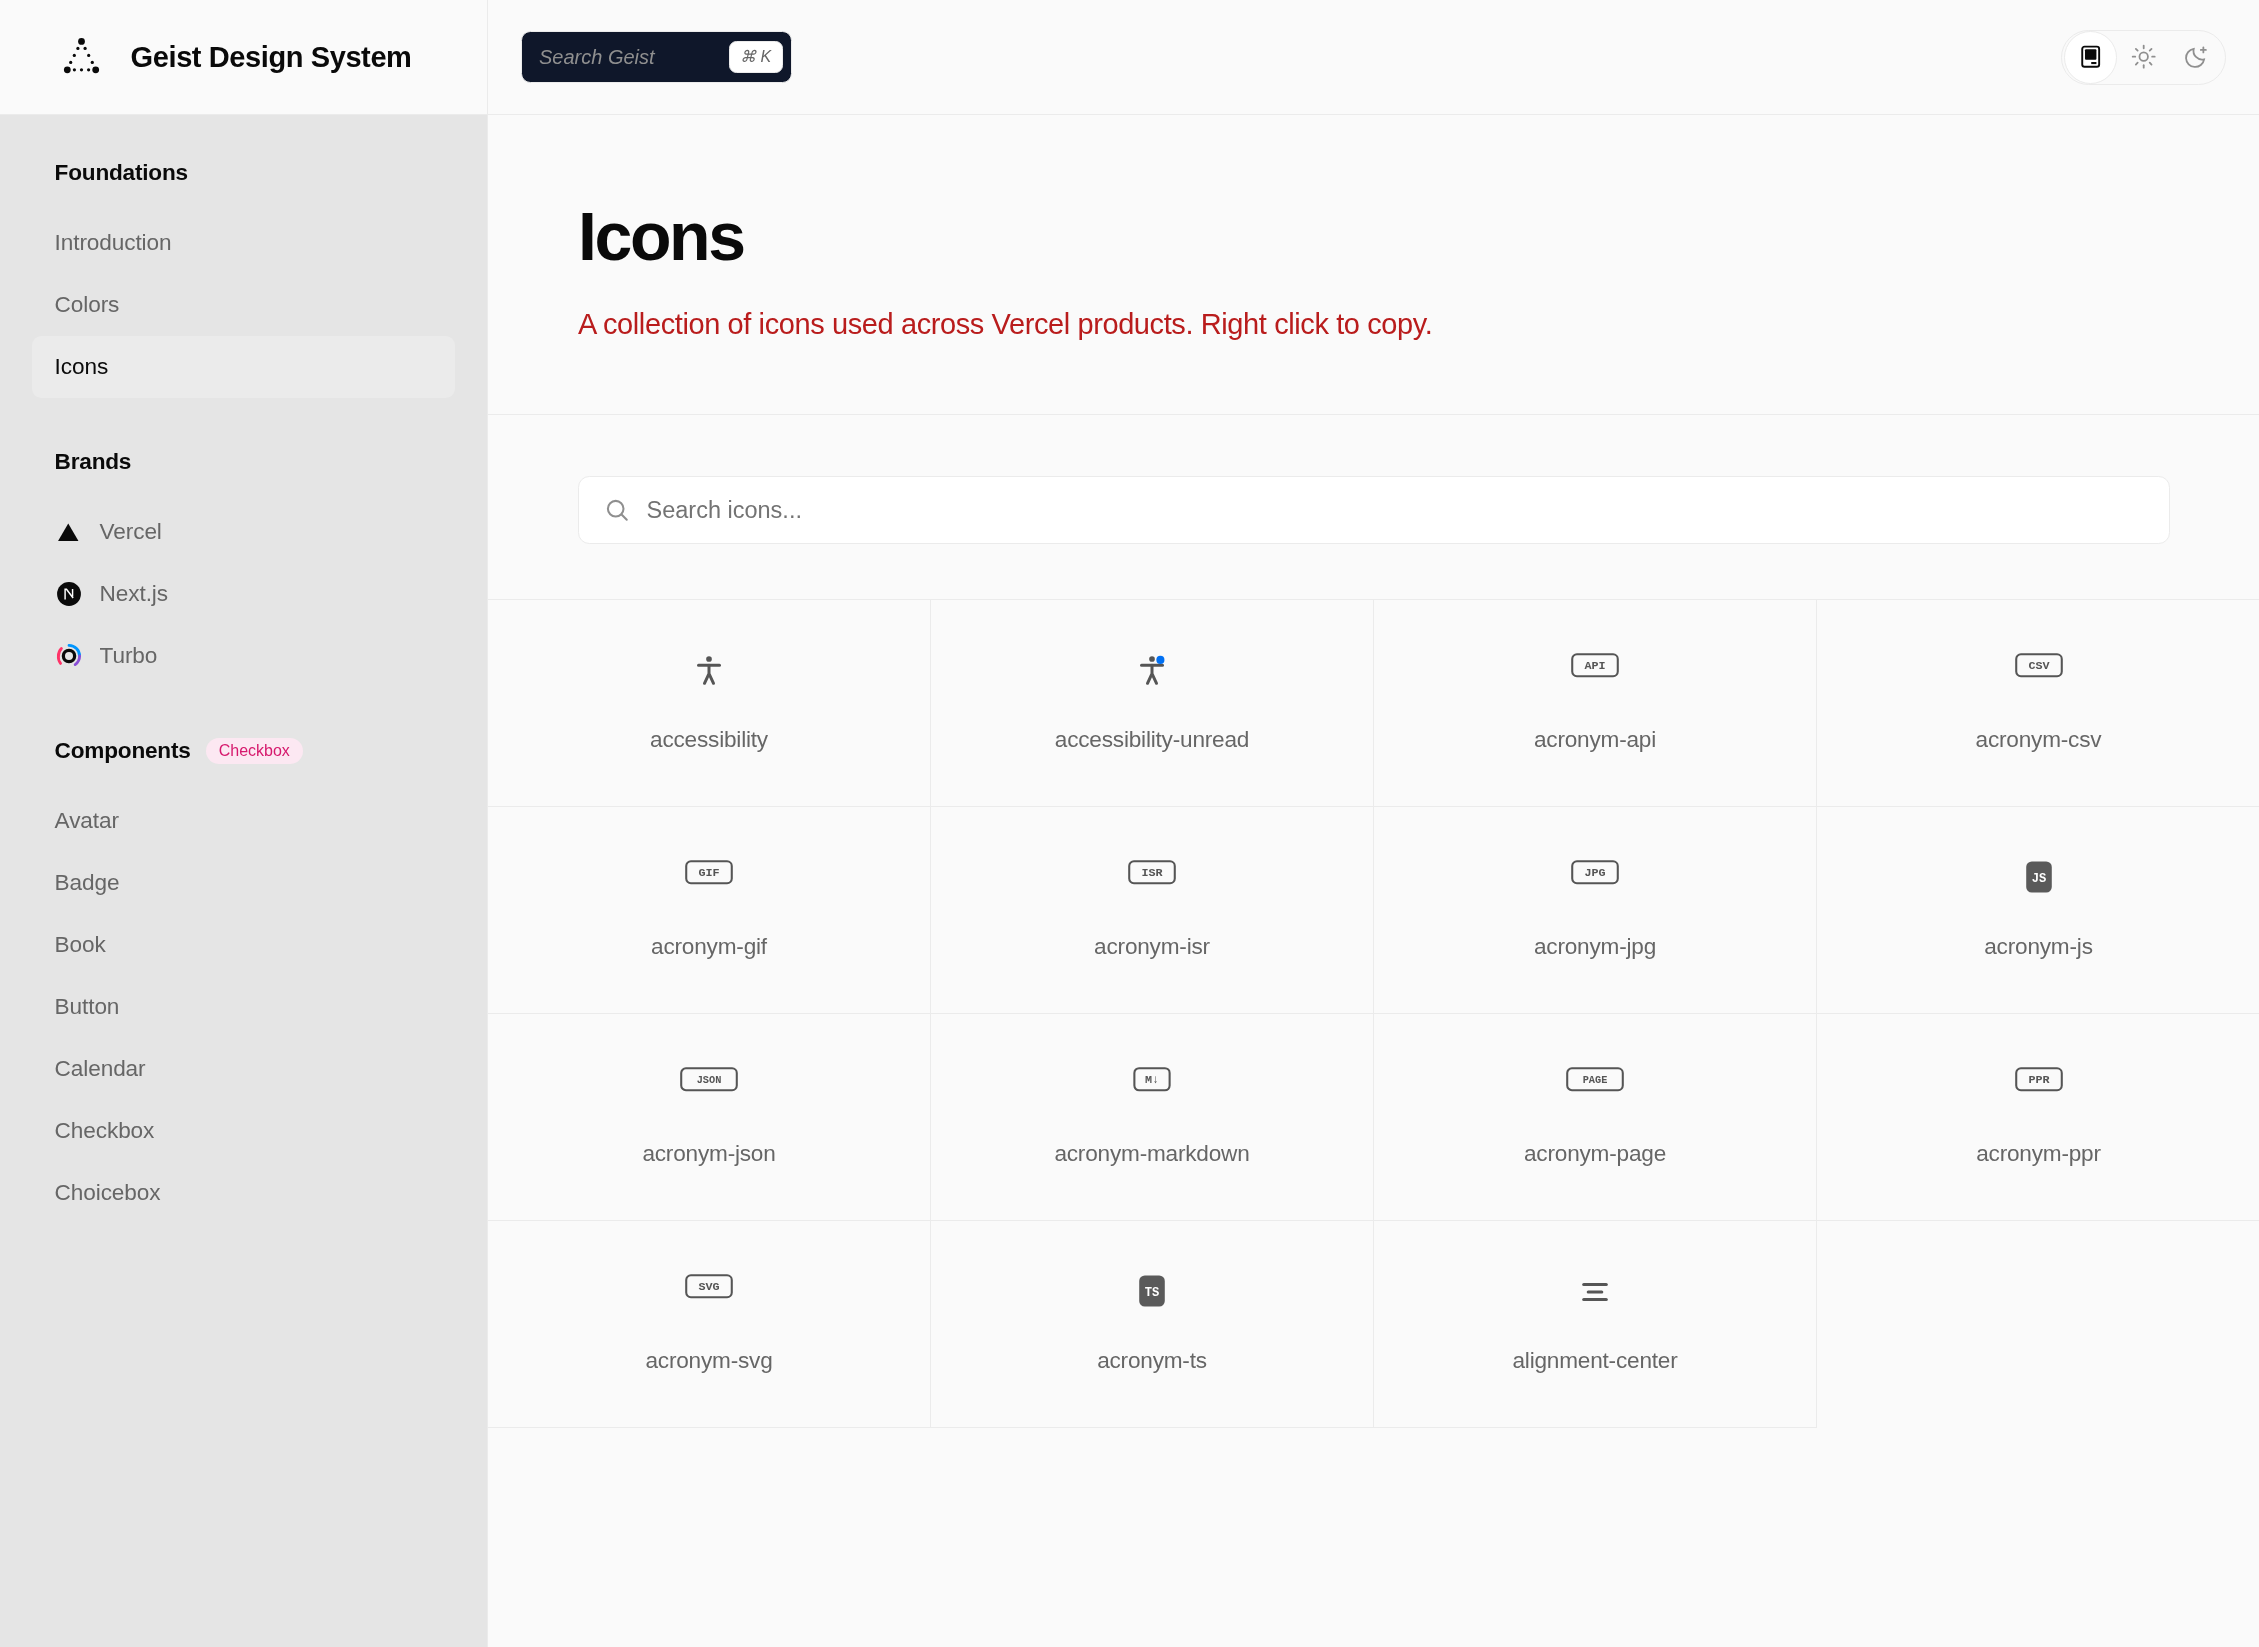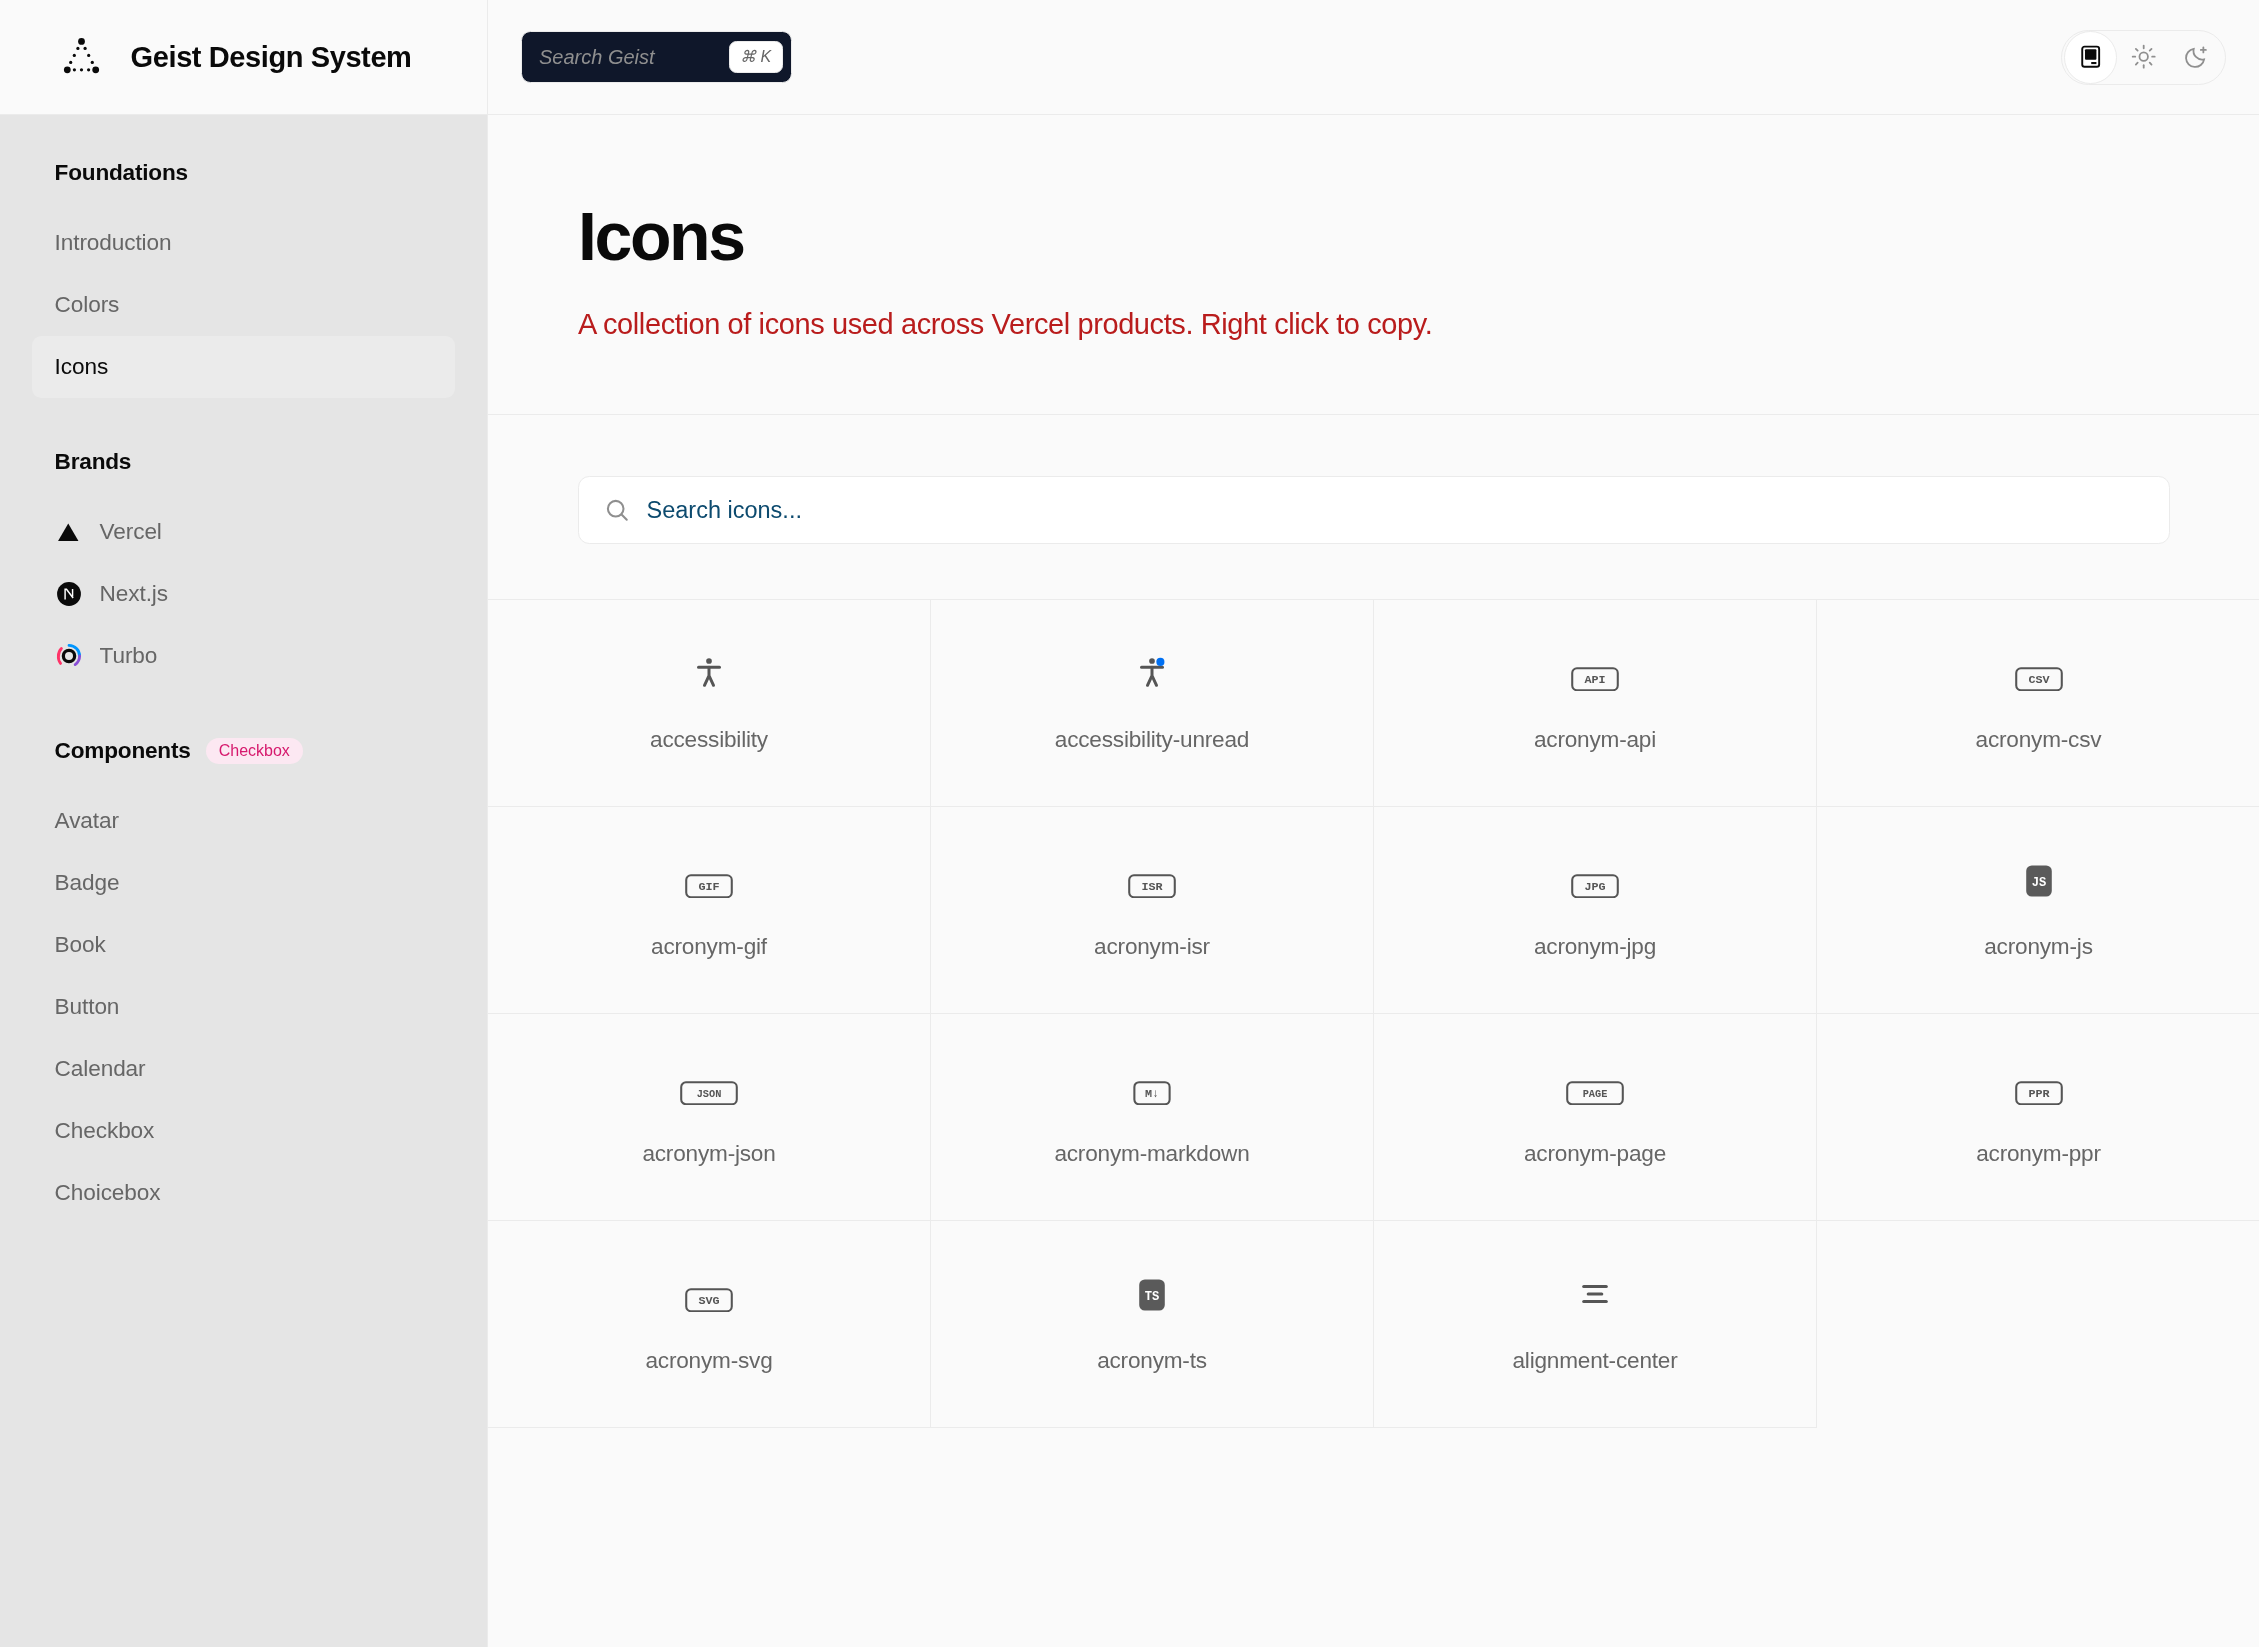--- a/index.html
+++ b/index.html
@@ -115,37 +115,37 @@
   .hero p { font-size: 29px; color: #b91c1c; letter-spacing: -0.4px; }
 
   .search-wrap { padding: 61px 90px 55px 90px; }
   .icon-search {
     height: 68px; width: 100%;
     border: 1.4px solid #ebebeb; border-radius: 11.3px;
     background: #fff;
     display: flex; align-items: center; gap: 17px;
     padding: 0 24.5px;
   }
-  .icon-search .ph { font-size: 23.5px; color: #0c4a6e; }
+  .icon-search .ph { font-size: 23.5px; color: #737373; }
 
   .grid {
     border-top: 1.9px solid #ebebeb;
     display: grid;
     grid-template-columns: repeat(4, 1fr);
   }
   .cell {
     height: 207px;
     border-right: 1.9px solid #ebebeb;
     border-bottom: 1.9px solid #ebebeb;
     display: flex; flex-direction: column;
     align-items: center; justify-content: center;
     gap: 36px;
   }
   .cell:nth-child(4n) { border-right: none; }
-  .cell-ico { height: 38px; display: flex; align-items: flex-end; justify-content: center; }
+  .cell-ico { height: 38px; display: flex; align-items: flex-start; justify-content: center; }
   .cell-label {
     font-size: 22.6px; color: #666666; letter-spacing: -0.2px;
     white-space: nowrap;
   }
 
   svg { display: block; }
 </style>
 </head>
 <body>
 

